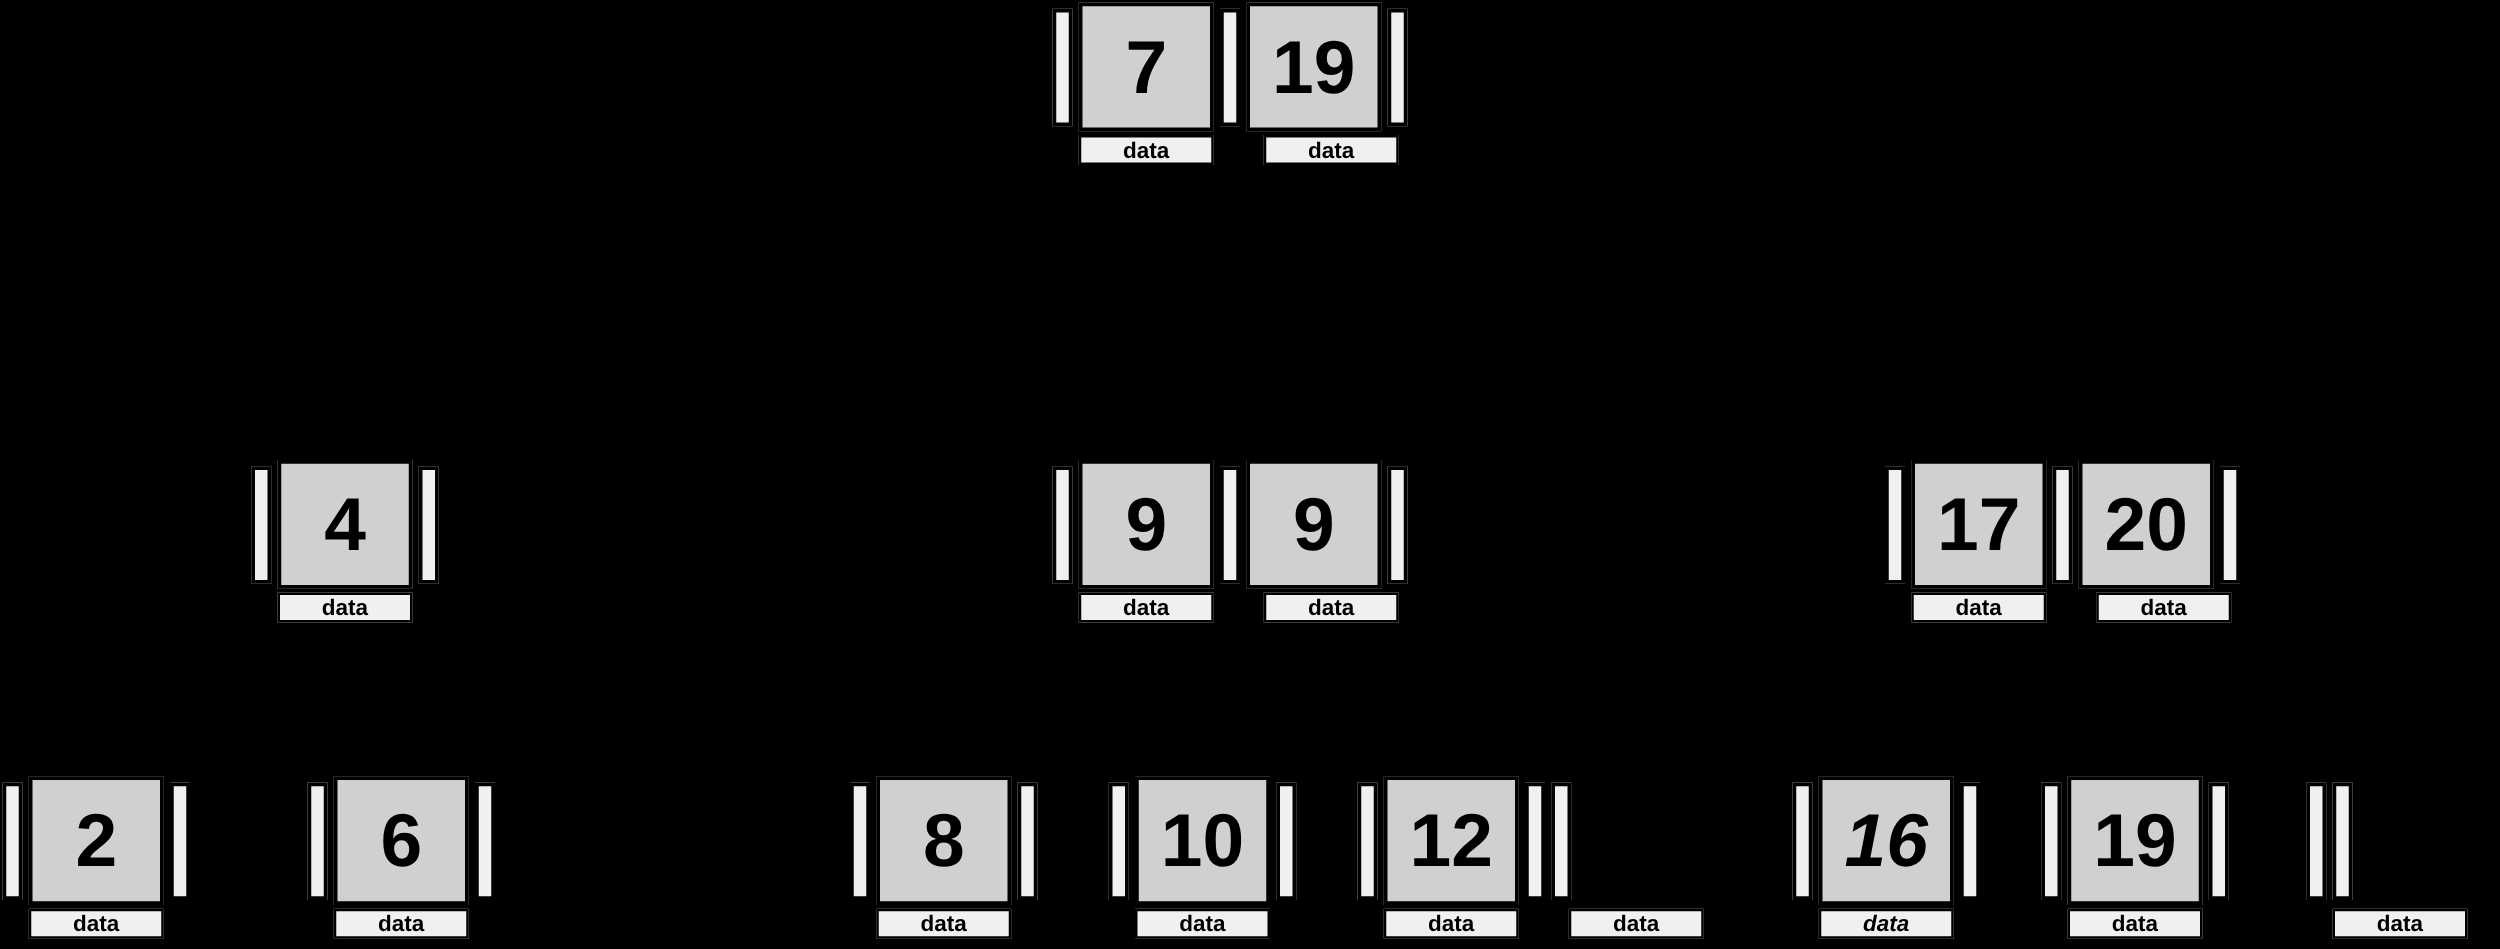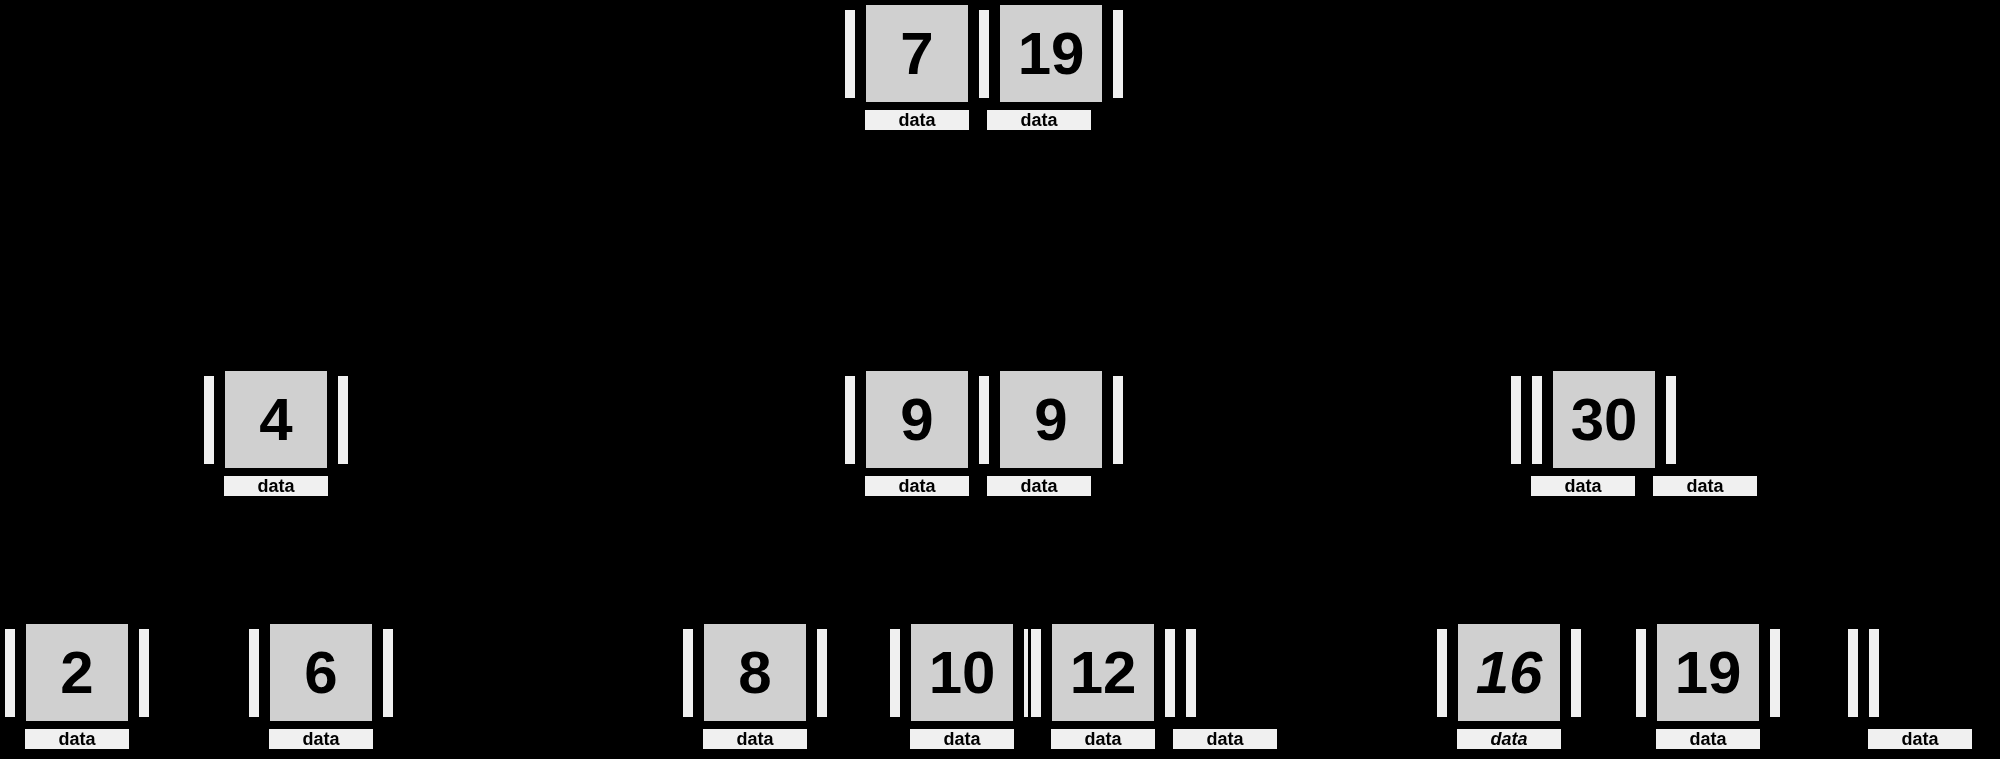--- a/index.html
+++ b/index.html
@@ -43,21 +43,21 @@
     display: flex;
     align-items: center;
     justify-content: center;
     font-size: 60px;
     font-weight: 700;
     line-height: 1;
     flex: 0 0 auto;
   }
   .labels {
     display: flex;
-    gap: 14px;
+    gap: 40px;
     padding-left: 21px;
     margin-top: 3px;
   }
   .datalabel {
     width: 108px;
     height: 24px;
     background: var(--data-label-fill);
     border: 2px solid var(--border);
     display: flex;
     align-items: center;
@@ -108,22 +108,23 @@
     </div>
     <div class="labels">
       <span class="datalabel">data</span>
       <span class="datalabel">data</span>
     </div>
   </div>
 
   <div class="node" style="left:1508px; top:368px;">
     <div class="cells">
       <span class="ptr"></span>
-      <span class="ptr"></span>
-      <span class="key">30</span>
+      <span class="key">17</span>
+      <span class="ptr"></span>
+      <span class="key">20</span>
       <span class="ptr"></span>
     </div>
     <div class="labels">
       <span class="datalabel">data</span>
       <span class="datalabel">data</span>
     </div>
   </div>
 
   <div class="node" style="left:2px; top:621px;">
     <div class="cells">
@@ -162,21 +163,21 @@
     <div class="cells">
       <span class="ptr"></span>
       <span class="key">10</span>
       <span class="ptr"></span>
     </div>
     <div class="labels">
       <span class="datalabel">data</span>
     </div>
   </div>
 
-  <div class="node" style="left:1028px; top:621px;">
+  <div class="node" style="left:1086px; top:621px;">
     <div class="cells">
       <span class="ptr"></span>
       <span class="key">12</span>
       <span class="ptr"></span>
       <span class="ptr"></span>
     </div>
     <div class="labels">
       <span class="datalabel">data</span>
       <span class="datalabel">data</span>
     </div>

